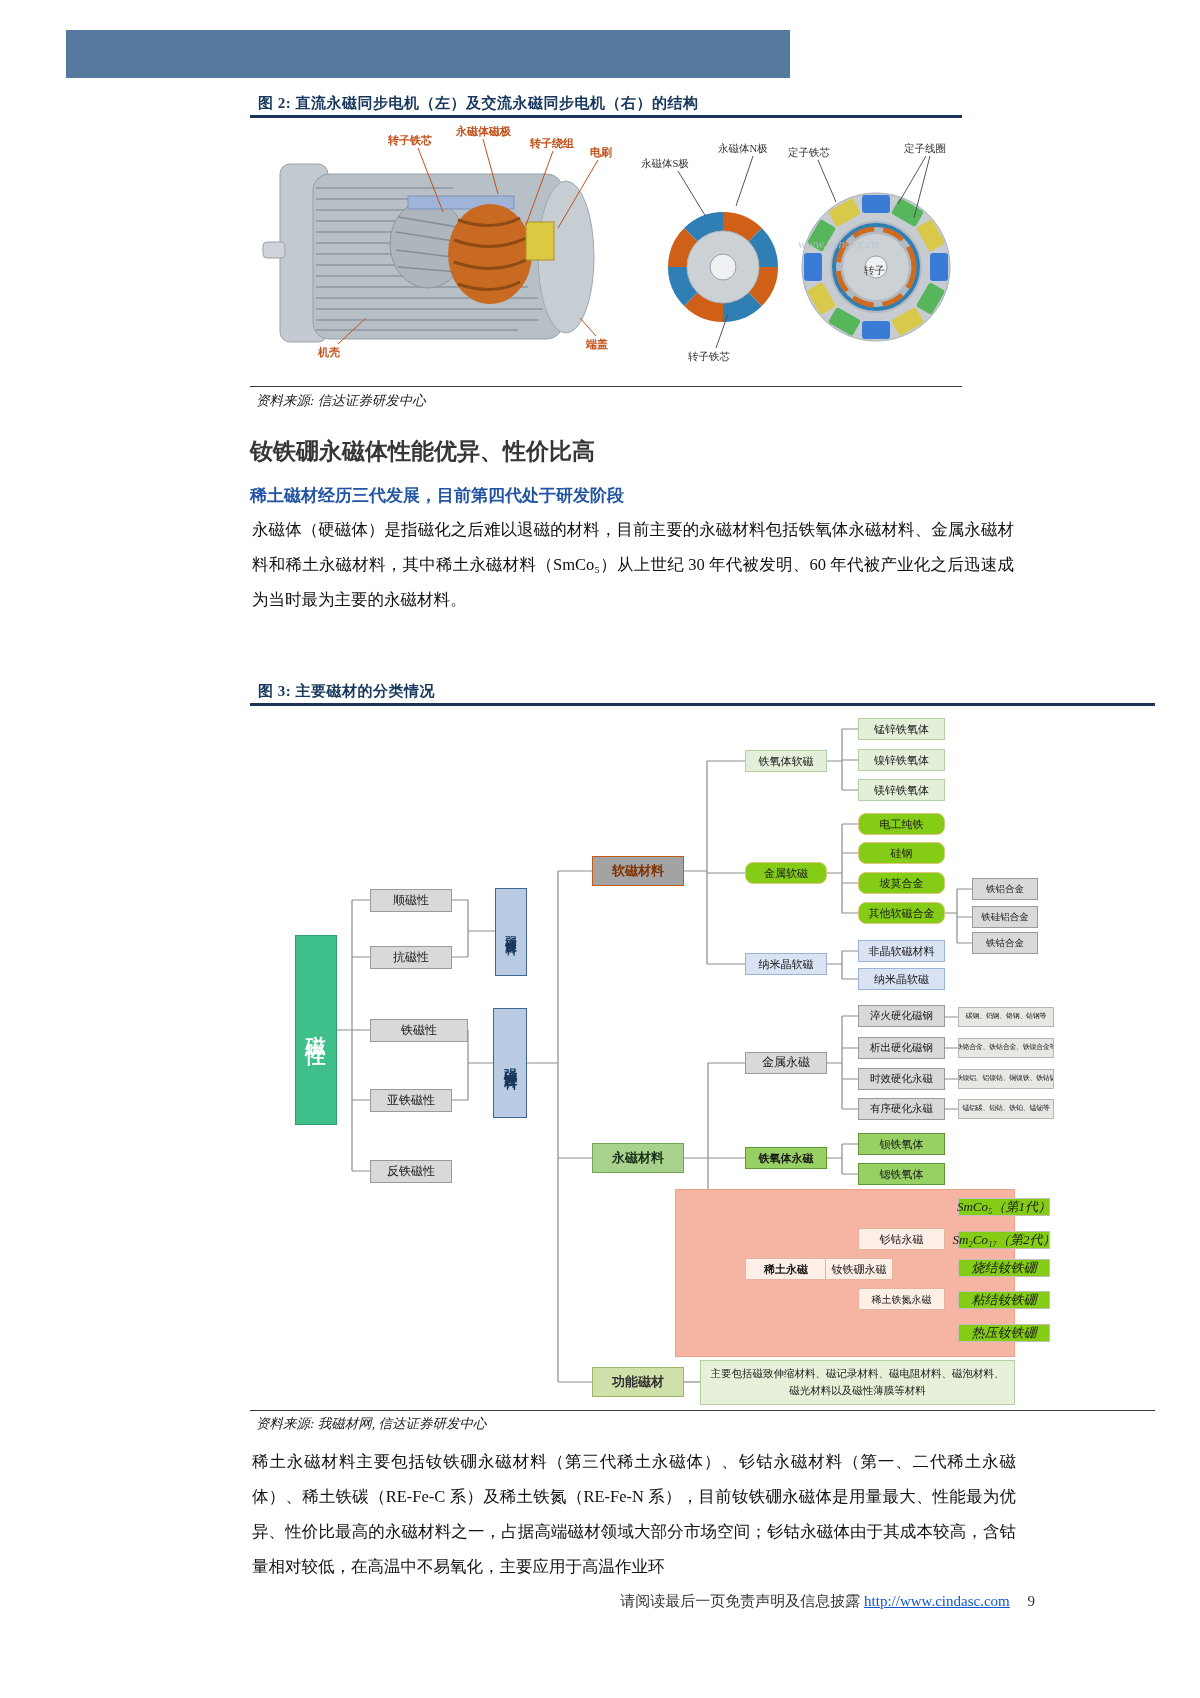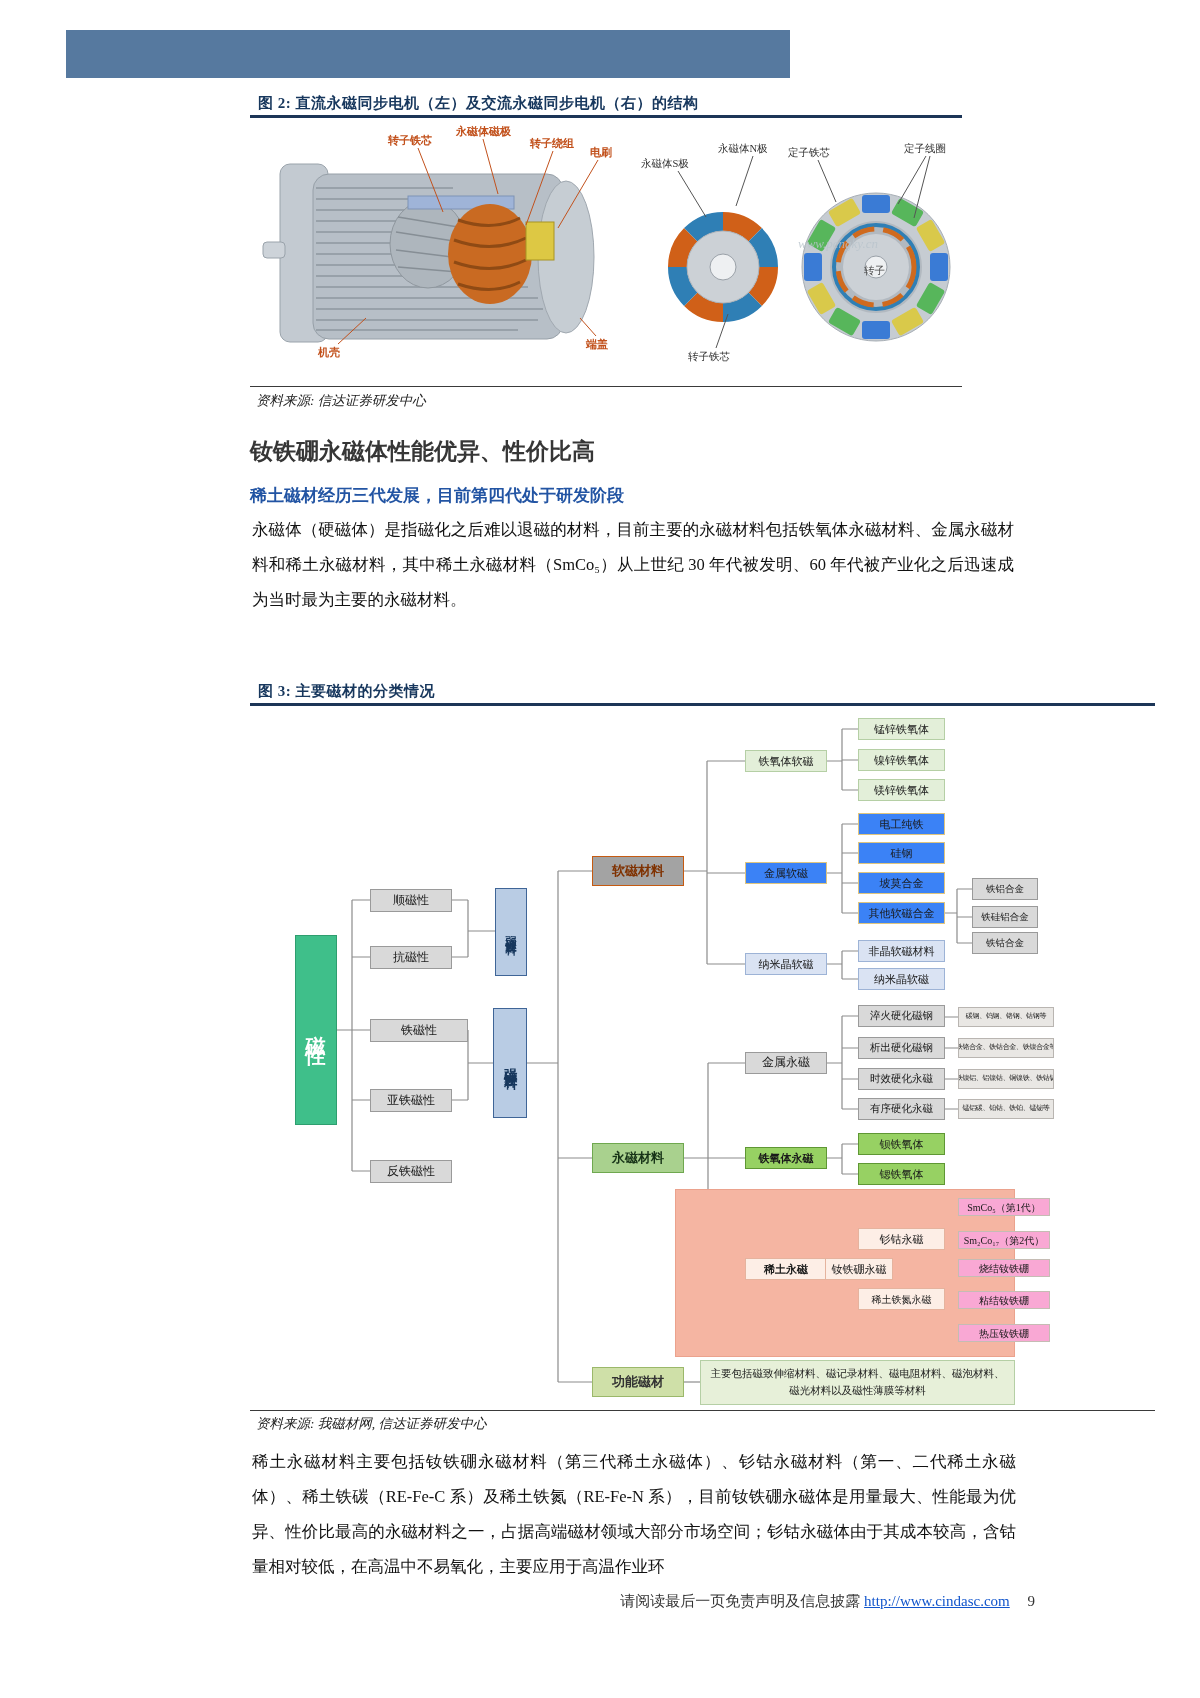--- a/index.html
+++ b/index.html
@@ -27,26 +27,26 @@
       font-family:"Liberation Serif",serif;color:#1a1a1a;}
   .nd-gray{background:#d9d9d9;border-color:#9a9a9a;}
   .nd-root{background:#3fbf8a;border-color:#2e9e6f;color:#fff;font-weight:bold;font-size:20px;
            writing-mode:vertical-rl;text-orientation:upright;letter-spacing:10px;}
   .nd-bluev{background:#b9cce4;border-color:#3f6597;color:#17375d;font-weight:bold;
             writing-mode:vertical-rl;text-orientation:upright;letter-spacing:2px;}
   .nd-orange{background:#a3a3a3;border-color:#c55a11;color:#7f3100;font-weight:bold;font-size:13px;}
   .nd-lgreen{background:#a9d18e;border-color:#6fa84f;color:#173317;font-weight:bold;font-size:13px;}
   .nd-ygreen{background:#cfe0a8;border-color:#9bb86a;color:#333;font-weight:bold;font-size:13px;}
   .nd-pgreen{background:#e3efd9;border-color:#b5cfa5;font-size:11px;}
-  .nd-pyellow{background:#3b82f6;border-color:#dfc57e;font-size:11px;}
+  .nd-pyellow{background:#84cc16;border-color:#dfc57e;font-size:11px;border-radius:8px;}
   .nd-pblue{background:#dae3f3;border-color:#9db3d6;font-size:11px;}
   .nd-bgreen{background:#97d163;border-color:#5f9734;font-size:11px;}
   .nd-cream{background:#fdeee6;border-color:#e5b39e;font-size:11px;}
   .nd-detail{background:#e9e7e4;border-color:#b9b5b1;font-size:7px;white-space:nowrap;overflow:hidden;letter-spacing:-.3px;}
-  .nd-redetail{background:#f9a8d4;border-color:#c5bcb4;font-size:10px;white-space:nowrap;}
+  .nd-redetail{background:#84cc16;border-color:#c5bcb4;font-size:13px;white-space:nowrap;font-style:italic;}
   #pinkrect{background:#f5b5a2;border:1px solid #eba28d;}
   #funcdesc{background:#e7f0d9;border:1px solid #b5cfa5;font-size:10.5px;line-height:1.6;padding:9px 6px;}
 </style>
 </head>
 <body>
 
 <div id="page">
 
   <div id="topbar" class="abs"></div>
 

